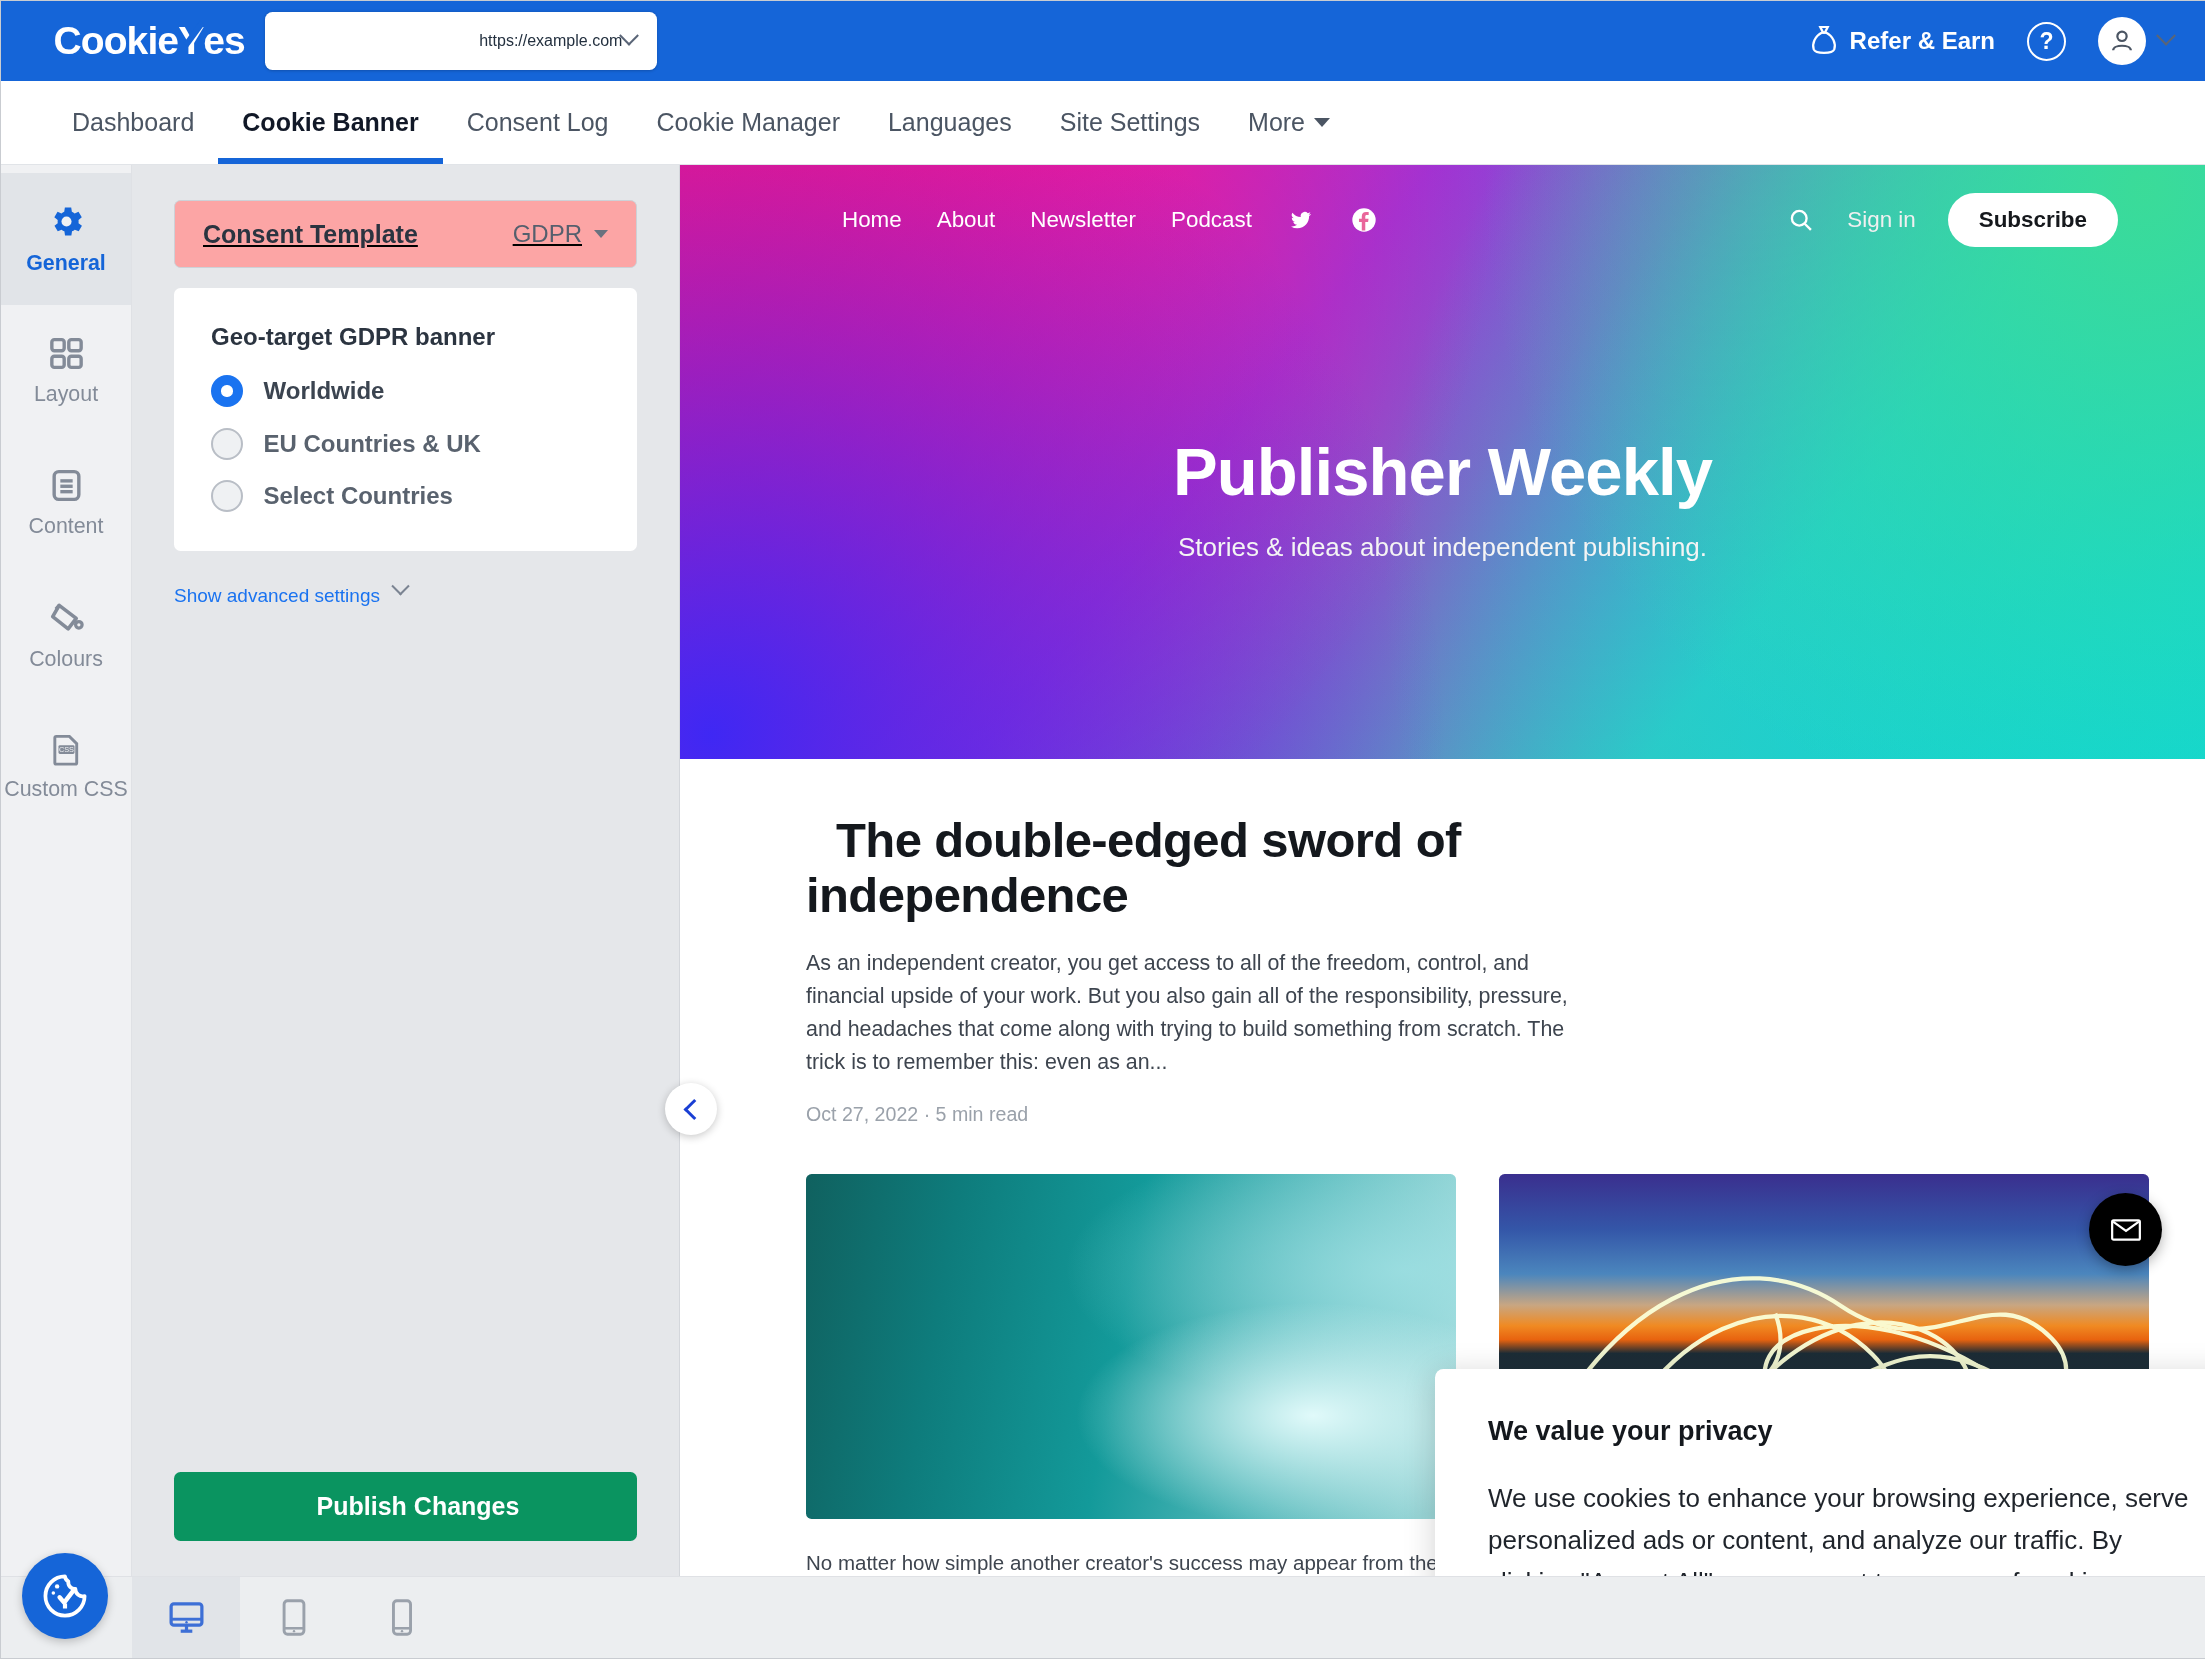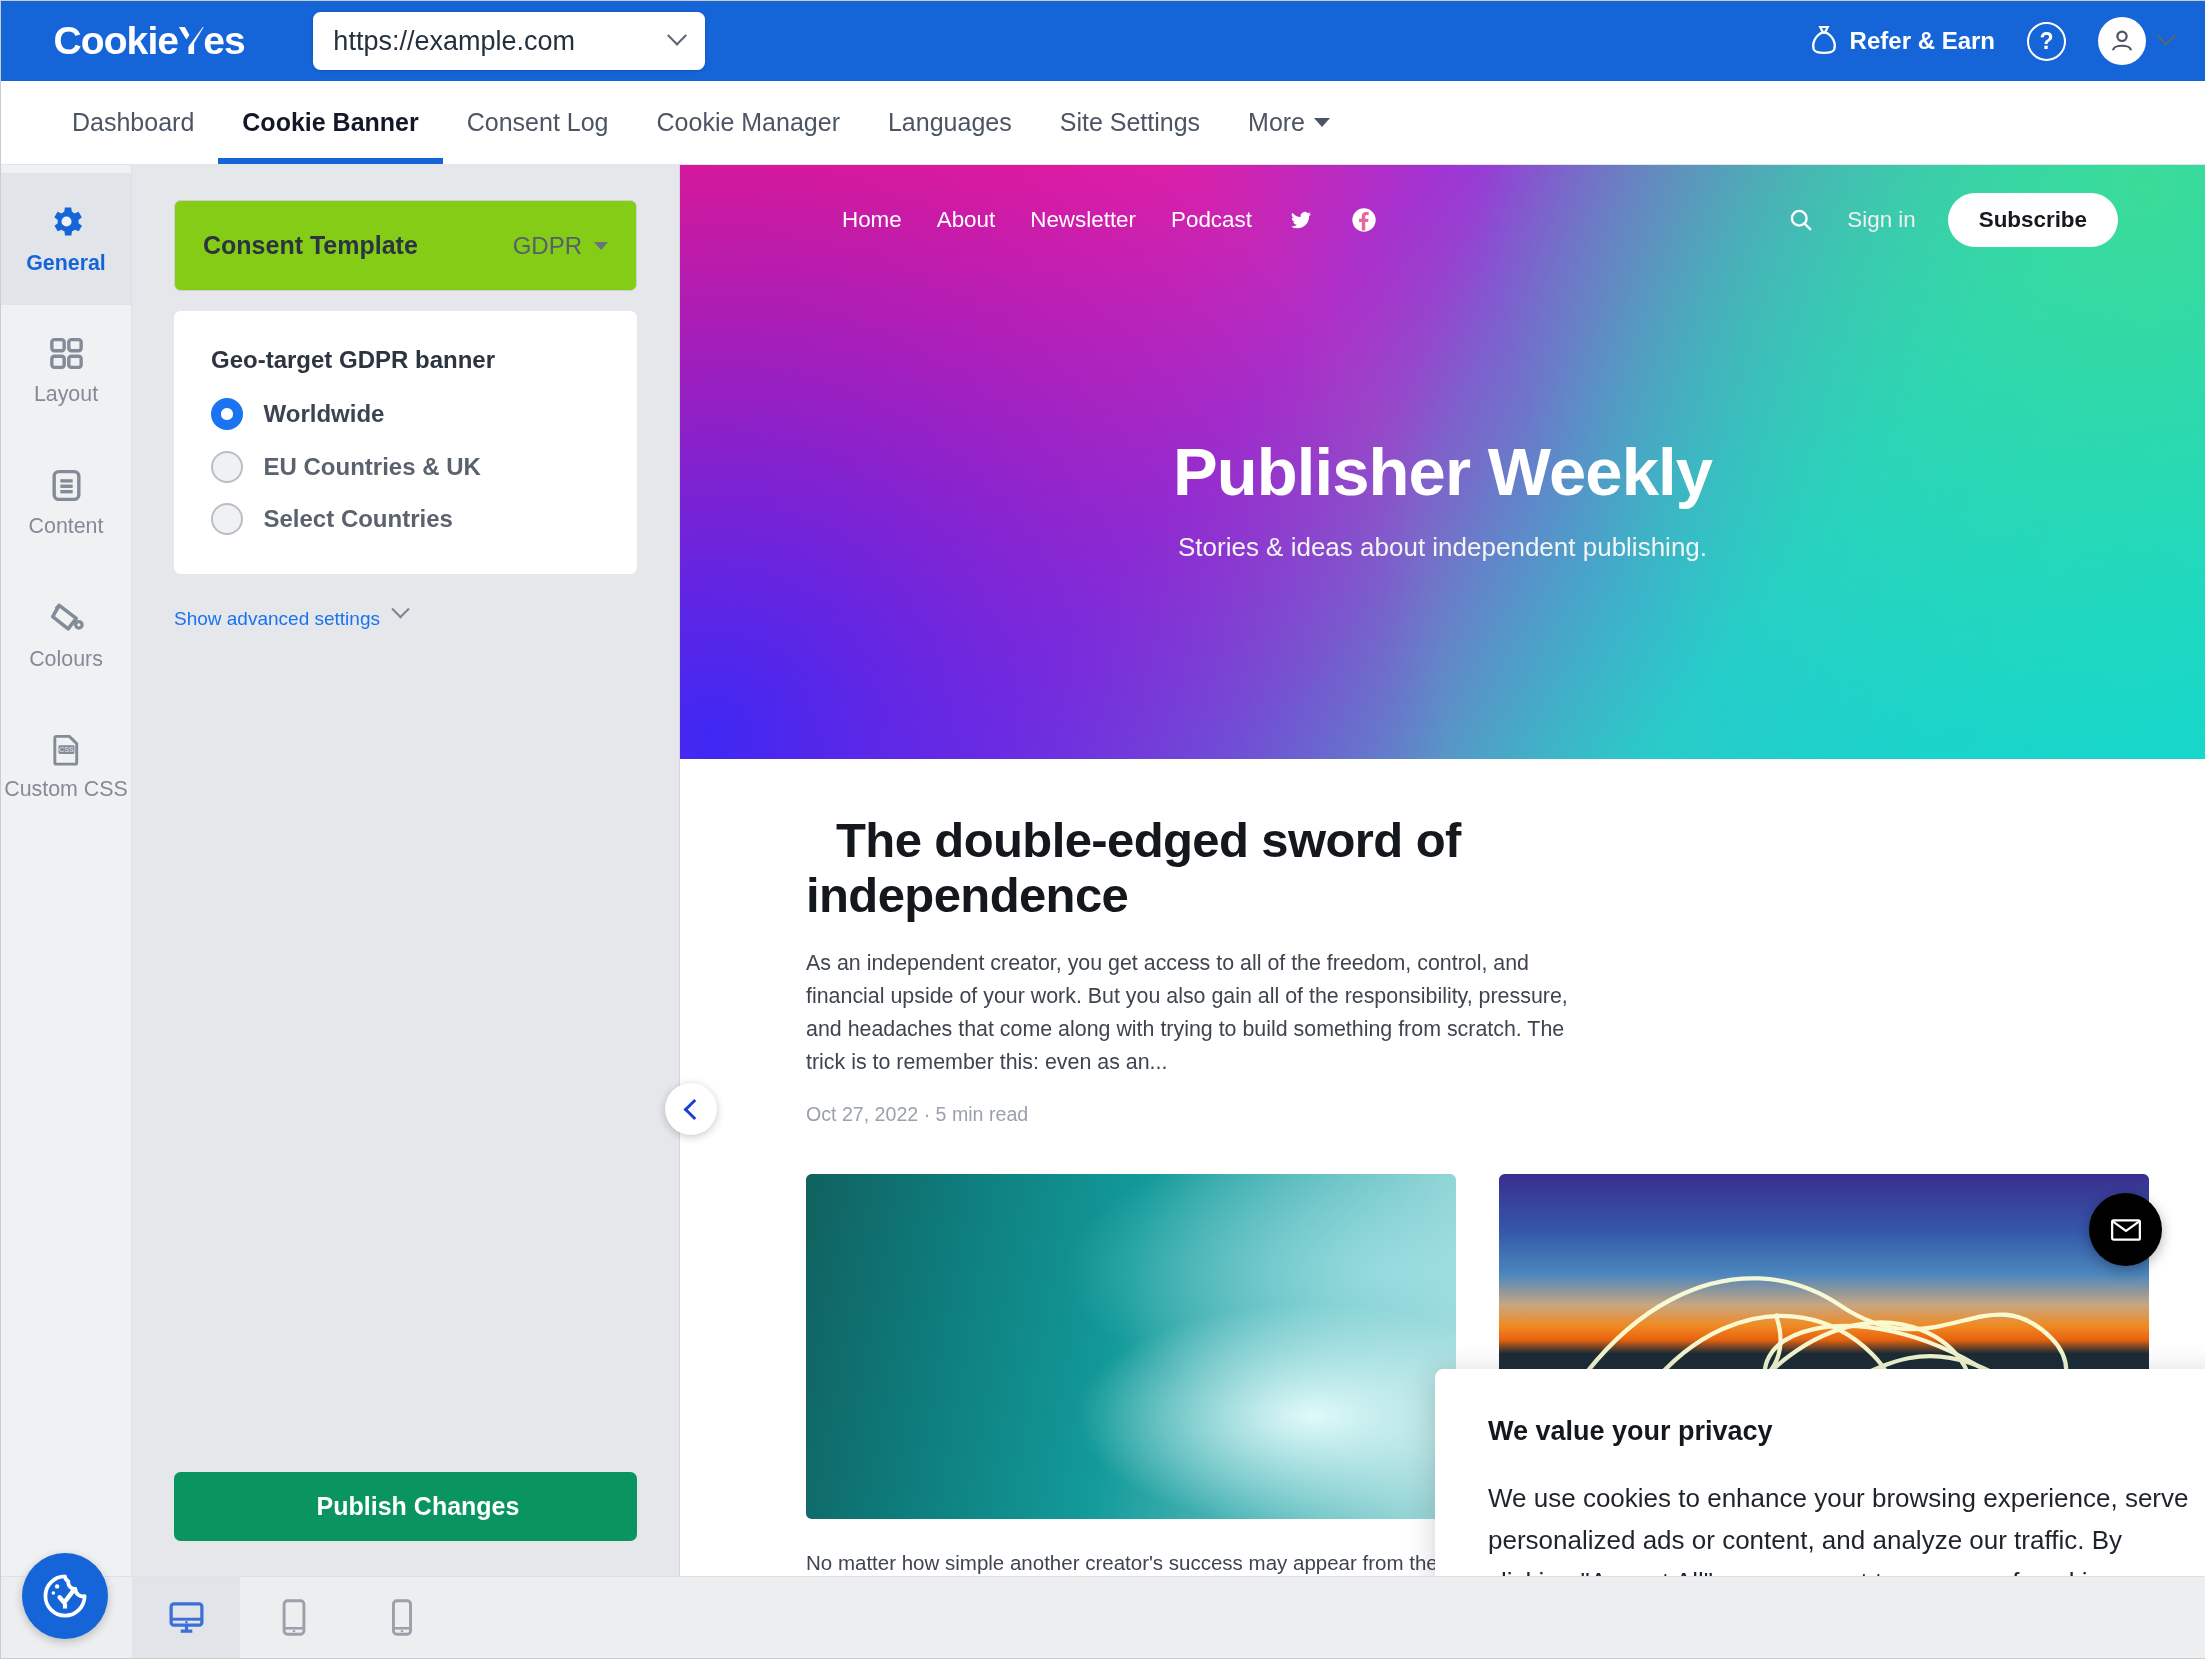--- a/index.html
+++ b/index.html
@@ -27,24 +27,24 @@
     display: flex; align-items: center;
   }
   .logo .yv { position: relative; display: inline-block; }
   .logo .tick {
     position: absolute; left: 3.7px; top: -1.9px;
     width: 16px; height: 28px;
     border-right: 6.5px solid #1565d8;
     transform: rotate(36deg);
   }
   .siteselect {
-    margin-left: 68px; width: 392px; height: 58px;
+    margin-left: 20px; width: 392px; height: 58px;
     background: #fff; border-radius: 7.5px;
-    display: flex; align-items: center; justify-content: space-between;
-    padding: 0 20.5px; font-size: 27px; color: #23303f;
+    display: flex; align-items: center; justify-content: flex-end;
+    padding: 0 20.5px; font-size: 16px; color: #23303f;
     box-shadow: 0 0.9px 2.8px rgba(0,0,0,.2);
   }
   .chev-d { width: 14px; height: 14px; border-right: 2.4px solid #5a6577; border-bottom: 2.4px solid #5a6577; transform: rotate(45deg) translate(-3.7px,-3.7px); }
   .topright { margin-left: auto; display: flex; align-items: center; gap: 32px; color: #fff; }
   .refer { display: flex; align-items: center; gap: 11.2px; font-size: 24px; font-weight: 700; }
   .helpc {
     width: 39px; height: 39px; border: 2.4px solid #fff; border-radius: 50%;
     display: flex; align-items: center; justify-content: center;
     font-size: 23px; font-weight: 700;
   }
@@ -90,23 +90,23 @@
   .railitem.active { background: #e1e4e8; color: #1565d8; font-weight: 700; }
 
   
   .panel {
     width: 548px; flex: 0 0 548px; background: #e5e7ea;
     display: flex; flex-direction: column;
     border-right: 0.9px solid #d4d7dc; position: relative;
   }
   .panel-scroll { flex: 1; padding: 35px 42px 0 42px; overflow: hidden; }
   .tpl-row {
-    height: 91px; border: 0.9px solid #cdd1d7; border-radius: 6.5px;
-    background: #84cc16; display: flex; align-items: center;
-    justify-content: space-between; padding: 0 28px;
+    height: 68px; border: 0.9px solid #cdd1d7; border-radius: 6.5px;
+    background: #fca5a5; display: flex; align-items: center;
+    justify-content: space-between; padding: 0 28px; text-decoration: underline;
   }
   .tpl-label { font-size: 25px; font-weight: 700; color: #2b3440; }
   .tpl-val { font-size: 24px; color: #555f6d; display: flex; align-items: center; gap: 12px; }
   .caret-sm { width: 0; height: 0; border-left: 7.5px solid transparent;
     border-right: 7.5px solid transparent; border-top: 8.4px solid #69727f; }
 
   .card {
     margin-top: 20px; background: #fff; border-radius: 6.5px;
     padding: 35px 37px 39px 37px;
   }

